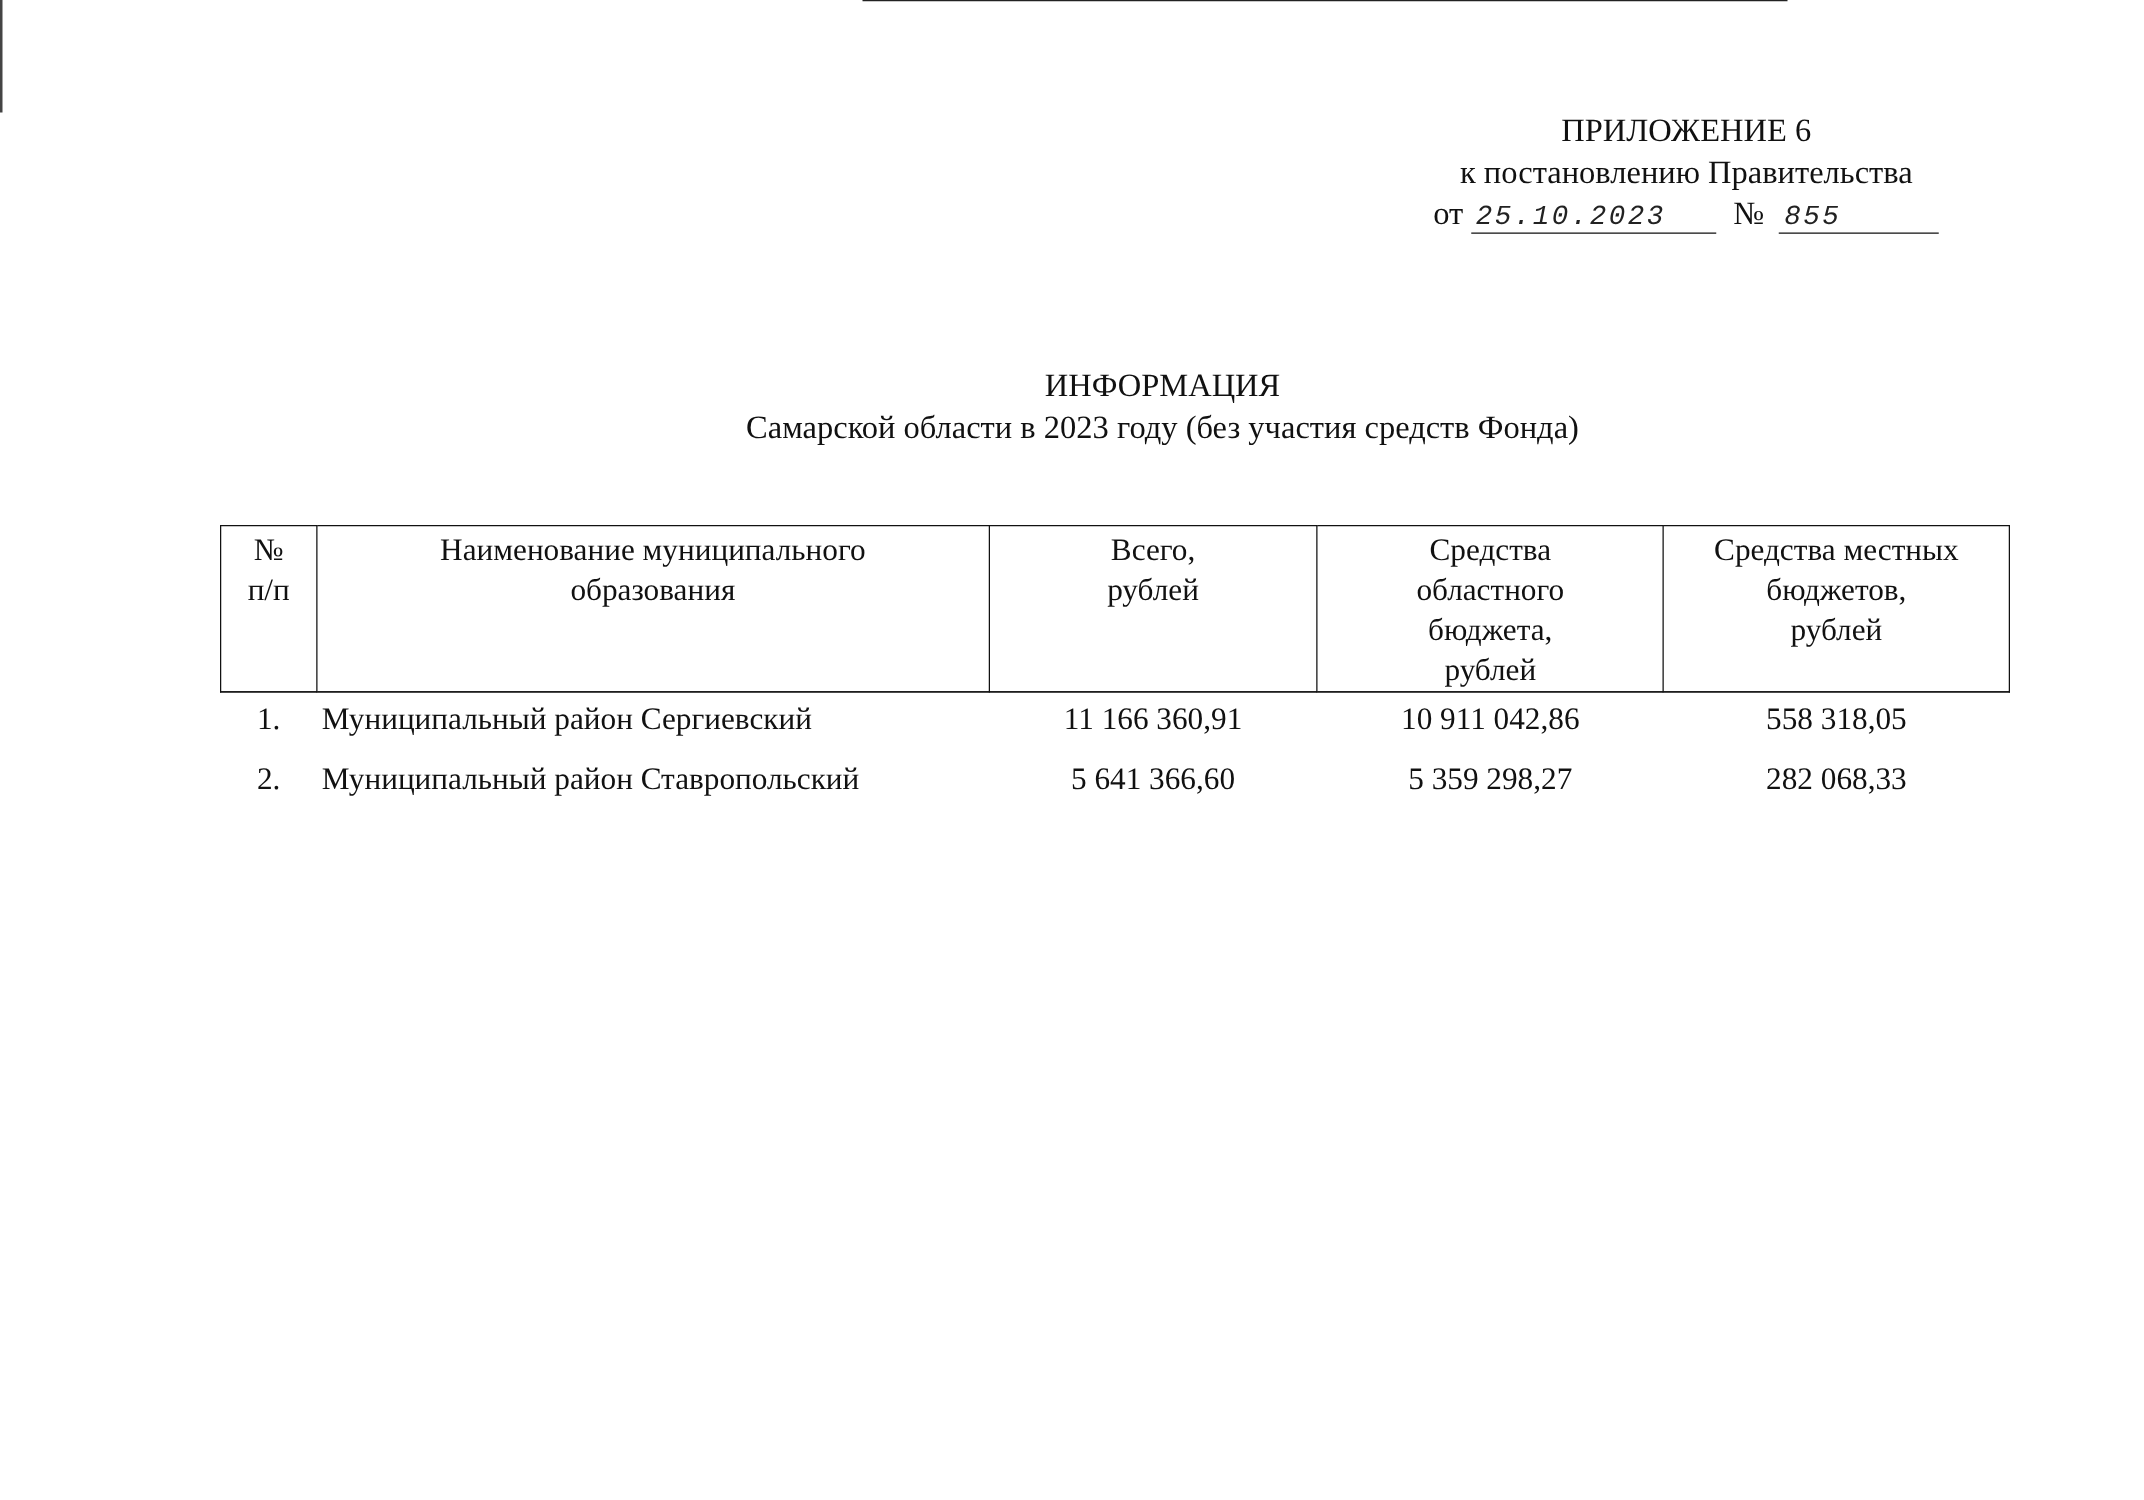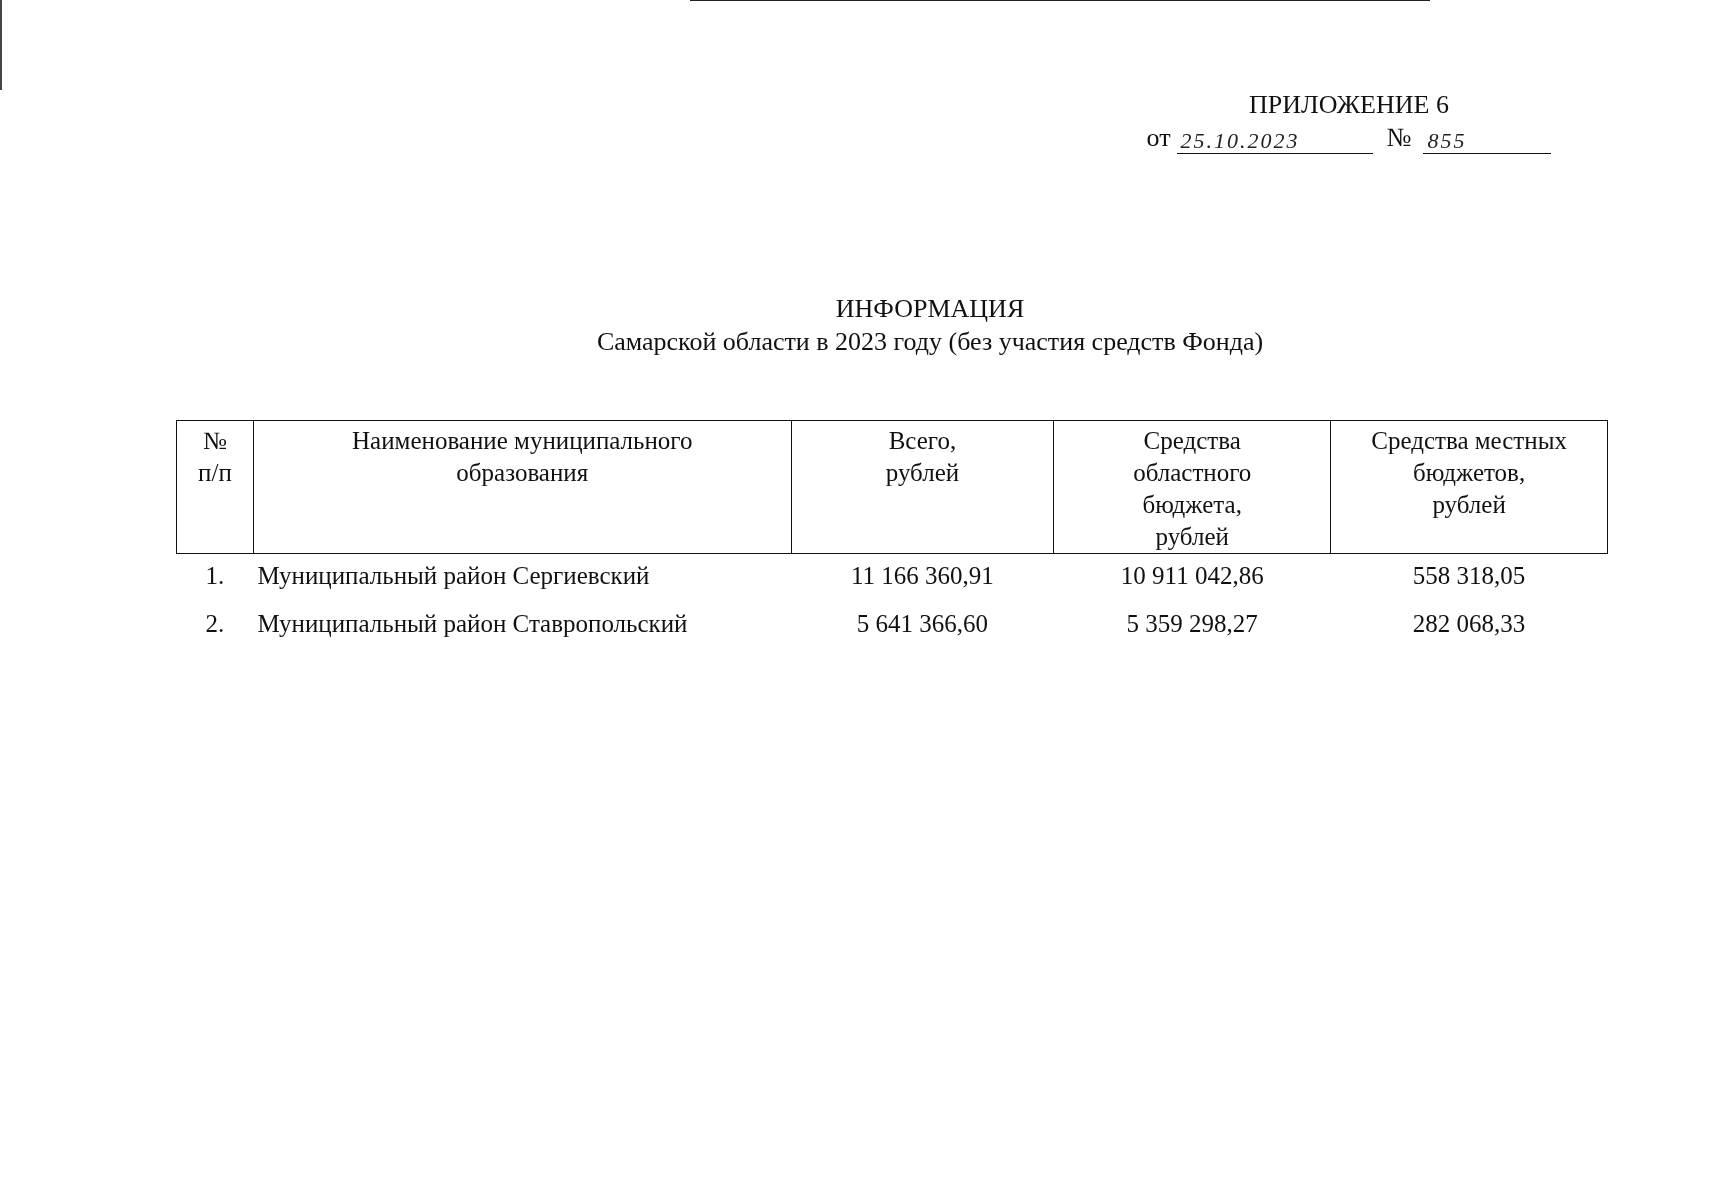--- a/index.html
+++ b/index.html
@@ -40,21 +40,21 @@
       font-size: 26px;
       line-height: 33px;
     }
     .appendix .sig-line {
       display: flex;
       justify-content: center;
       align-items: flex-end;
       gap: 6px;
     }
     .handwritten {
-      font-family: Liberation Serif, serif;
+      font-family: Liberation Mono, monospace;
       font-style: italic;
       font-size: 22px;
       letter-spacing: 2px;
       display: inline-block;
       border-bottom: 1.5px solid #111;
       padding: 0 4px;
       line-height: 24px;
       color: #222;
     }
     .date-field { width: 188px; text-align: left; }
@@ -102,20 +102,21 @@
     td.val { text-align: center; }
   </style>
 </head>
 <body>
 
 <div class="page-edge-top"></div>
 <div class="page-edge-left"></div>
 
 <div class="appendix">
   <div>ПРИЛОЖЕНИЕ 6</div>
+  <div>к постановлению Правительства</div>
   <div class="sig-line">
     <span>от</span>
     <span class="handwritten date-field">25.10.2023</span>
     <span style="margin-left:8px;">№</span>
     <span class="handwritten num-field">855</span>
   </div>
 </div>
 
 <div class="doc-title">
   <div>ИНФОРМАЦИЯ</div>

